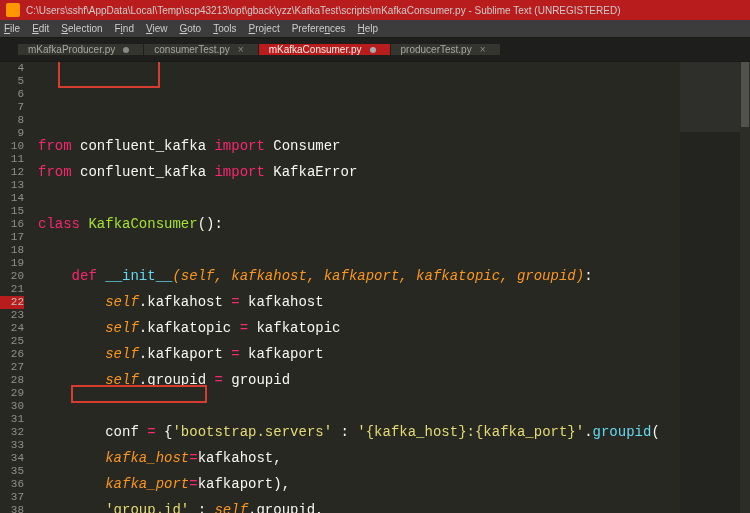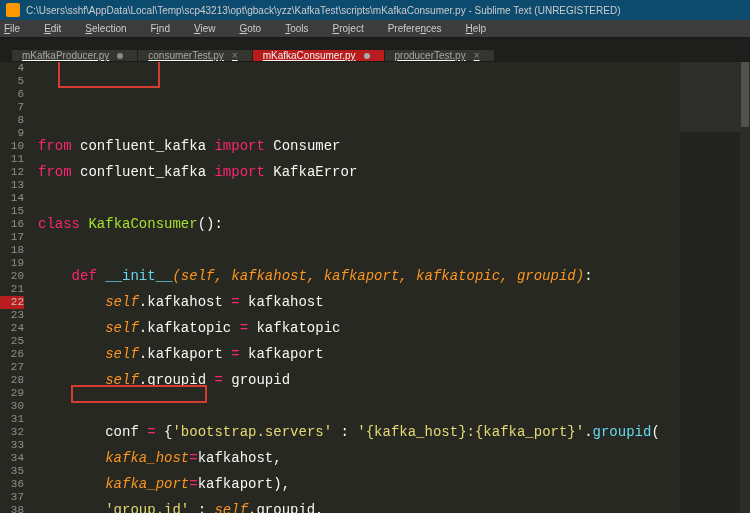--- a/index.html
+++ b/index.html
@@ -7,21 +7,21 @@
     background: #272822;
     font-family: Consolas, "Courier New", monospace;
     font-size: 11px;
     color: #f8f8f2;
     width: 750px;
     height: 513px;
     overflow: hidden;
     position: relative;
   }
   .titlebar {
-    background: #0c4a6e;
+    background: #b91c1c;
     height: 20px;
     display: flex;
     align-items: center;
     padding: 0 6px;
     font-family: "Segoe UI", Tahoma, sans-serif;
     font-size: 10px;
     color: #ccc;
   }
   .titlebar .logo {
     width: 14px; height: 14px;
@@ -31,33 +31,32 @@
   }
   .menubar {
     background: #3c3c3c;
     height: 18px;
     display: flex;
     align-items: center;
     padding: 0 4px;
     font-family: "Segoe UI", Tahoma, sans-serif;
     font-size: 10px;
     color: #ccc;
-    gap: 24px;
+    gap: 12px;
     border-bottom: 1px solid #1a1a18;
   }
   .menubar span { cursor: default; }
   .menubar span u { text-decoration: underline; }
   .tabbar {
     background: #1e1f1c;
     height: 24px;
     display: flex;
-    align-items: flex-end;
-    padding-left: 12px;
+    align-items: center;
+    padding-left: 18px;
     border-bottom: 1px solid #1a1a18;
-    text-decoration: underline;
   }
   .tab {
     display: flex;
     align-items: center;
     padding: 0 14px 0 10px;
     font-family: "Segoe UI", Tahoma, sans-serif;
     font-size: 10px;
     color: #a6a6a2;
     background: #34352f;
     margin-right: 1px;

